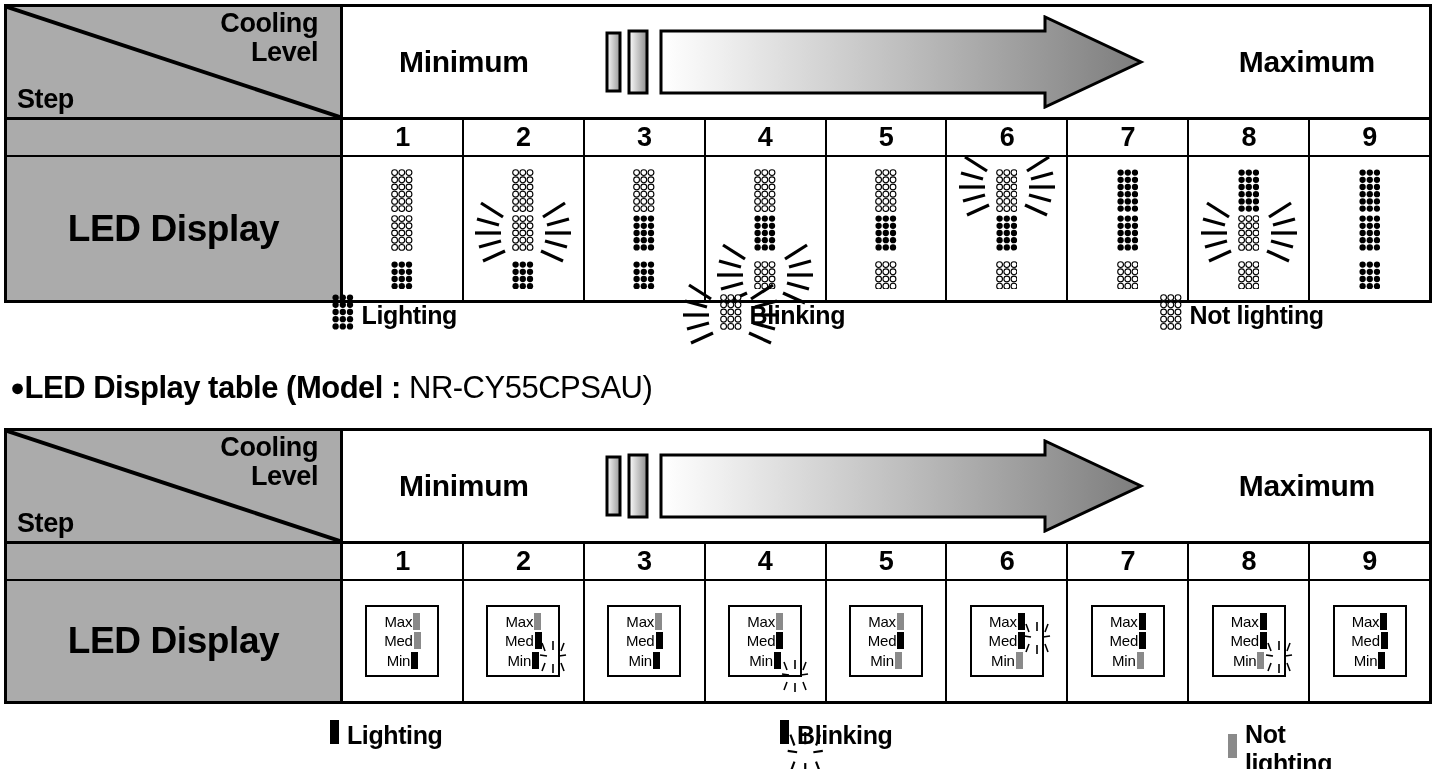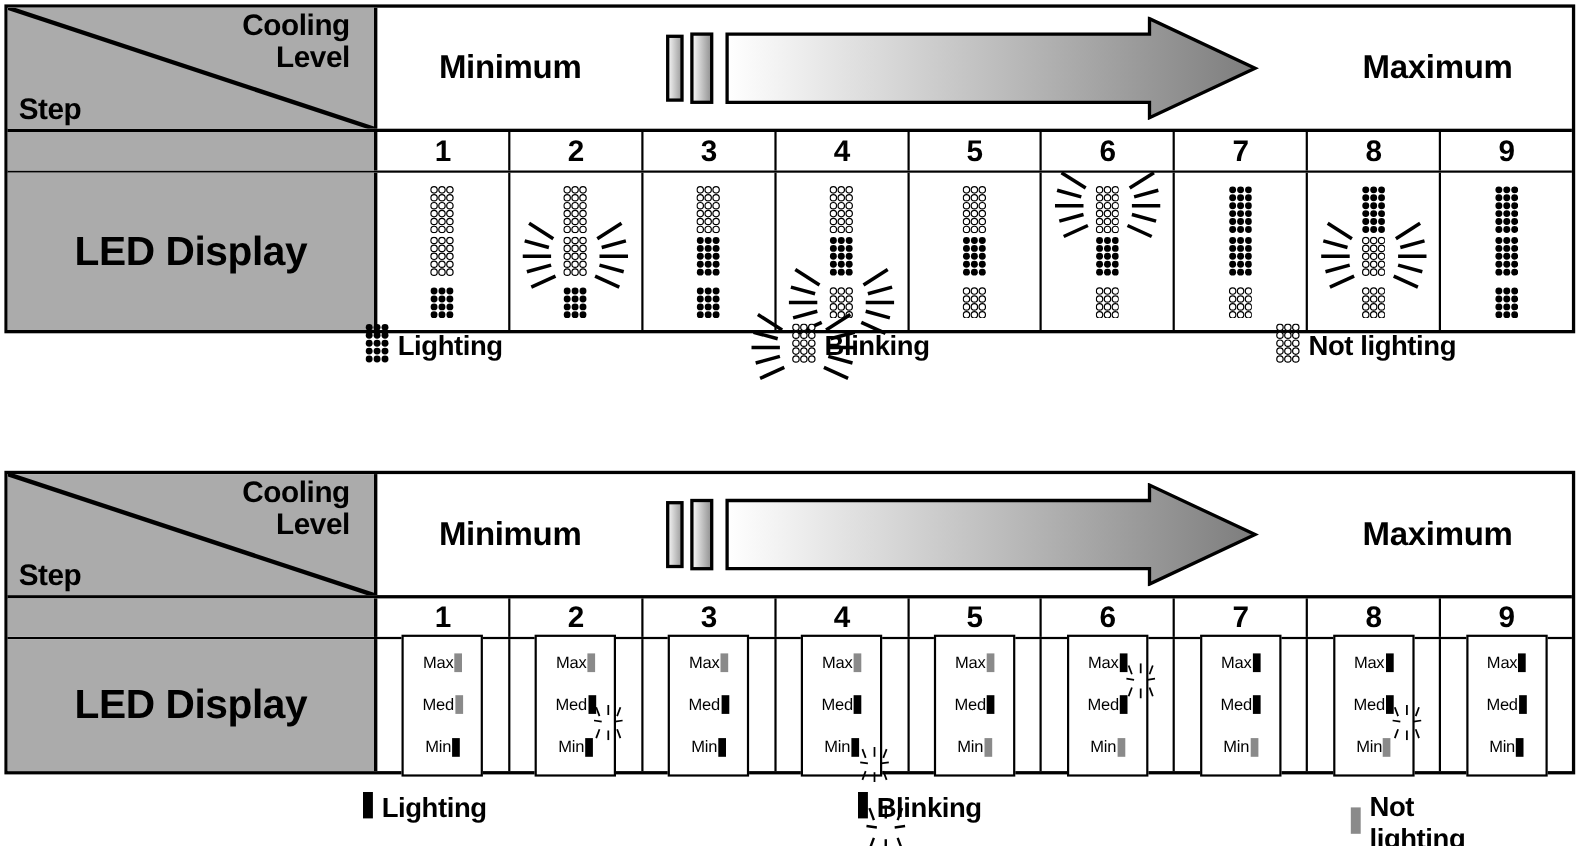--- a/index.html
+++ b/index.html
@@ -101,21 +101,21 @@
          pointer-events:none; }
 
   
   .seg.s-top{ top:0px; }
   .seg.s-mid{ top:46px; }
   .seg.s-bot{ top:92px; }
 
   
   #table-2 .body-row{ height:122px; }
   .ledbox{
-    width:74px; height:129px; border:2px solid #000; background:#fff;
+    width:74px; height:72px; border:2px solid #000; background:#fff;
     display:flex; flex-direction:column; justify-content:space-around;
     align-items:center; padding:5px 0;
   }
   .ledline{
     display:flex; align-items:center; justify-content:center;
     gap:1px; position:relative; width:100%;
   }
   .ledline .txt{ font-size:15px; font-weight:normal; letter-spacing:-0.2px; }
   .bar{ width:7px; height:17px; display:inline-block; }
   .bar.on{ background:#000; }
@@ -884,20 +884,23 @@
             <circle cx="10.8" cy="25.200000000000003" r="2.9" fill="#fff" stroke="#000000" stroke-width="1.1"></circle>
             <circle cx="18" cy="25.200000000000003" r="2.9" fill="#fff" stroke="#000000" stroke-width="1.1"></circle>
             <circle cx="3.6" cy="32.4" r="2.9" fill="#fff" stroke="#000000" stroke-width="1.1"></circle>
             <circle cx="10.8" cy="32.4" r="2.9" fill="#fff" stroke="#000000" stroke-width="1.1"></circle>
             <circle cx="18" cy="32.4" r="2.9" fill="#fff" stroke="#000000" stroke-width="1.1"></circle>
           </svg></span>
       <span>Not lighting</span>
     </div>
   </div>
 
+  <div class="section-title">
+    <span class="bullet">●</span><span class="b">LED Display table&nbsp;(Model :</span><span class="n">&nbsp;NR-CY55CPSAU)</span>
+  </div>
 
   <div class="led-table" id="table-2">
     <div class="thead-row">
       <div class="corner-cell">
         <svg class="diag" viewBox="0 0 336 110" preserveAspectRatio="none">
           <line x1="0" y1="0" x2="336" y2="110" stroke="#000" stroke-width="4"></line>
         </svg>
         <div class="lbl-cooling">
           <span>Cooling</span><br>
           <span>Level</span>

